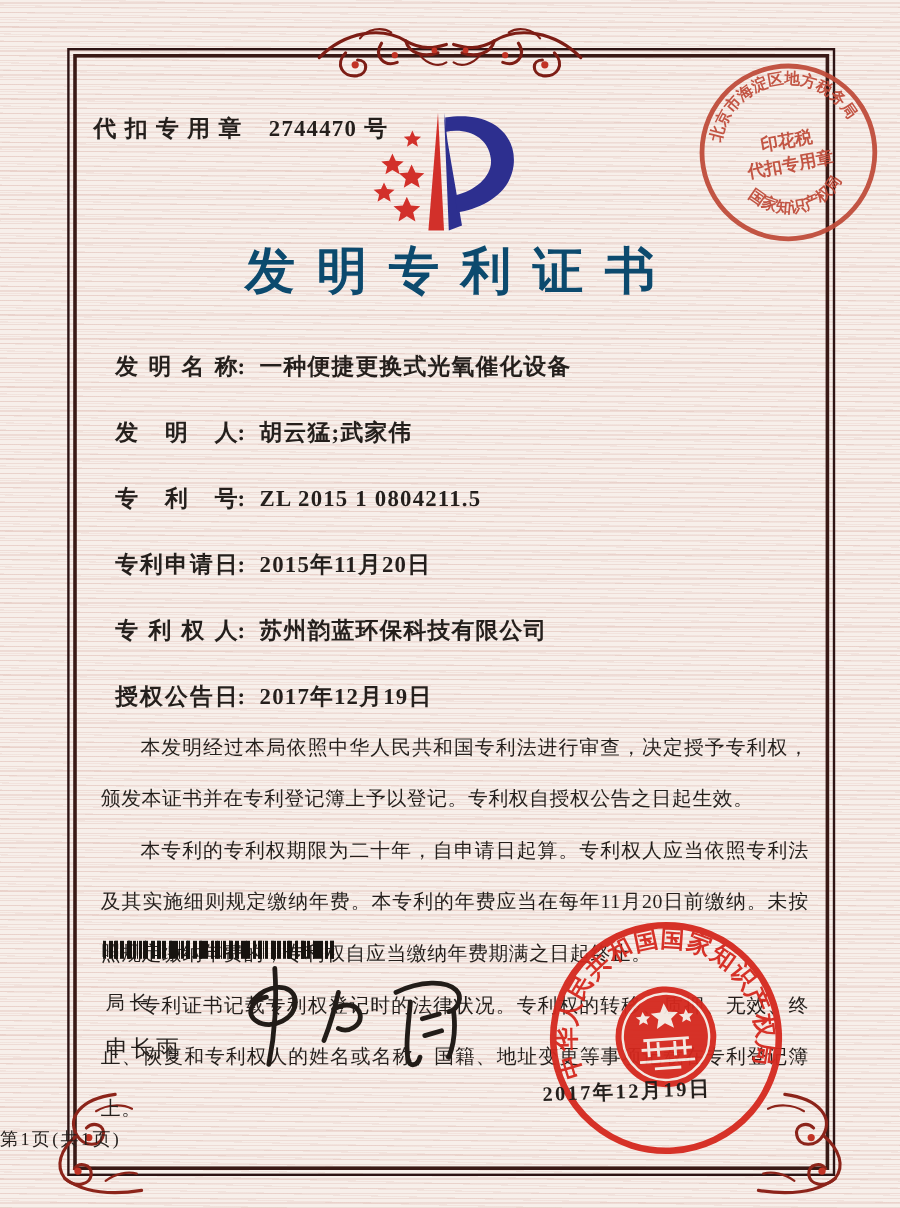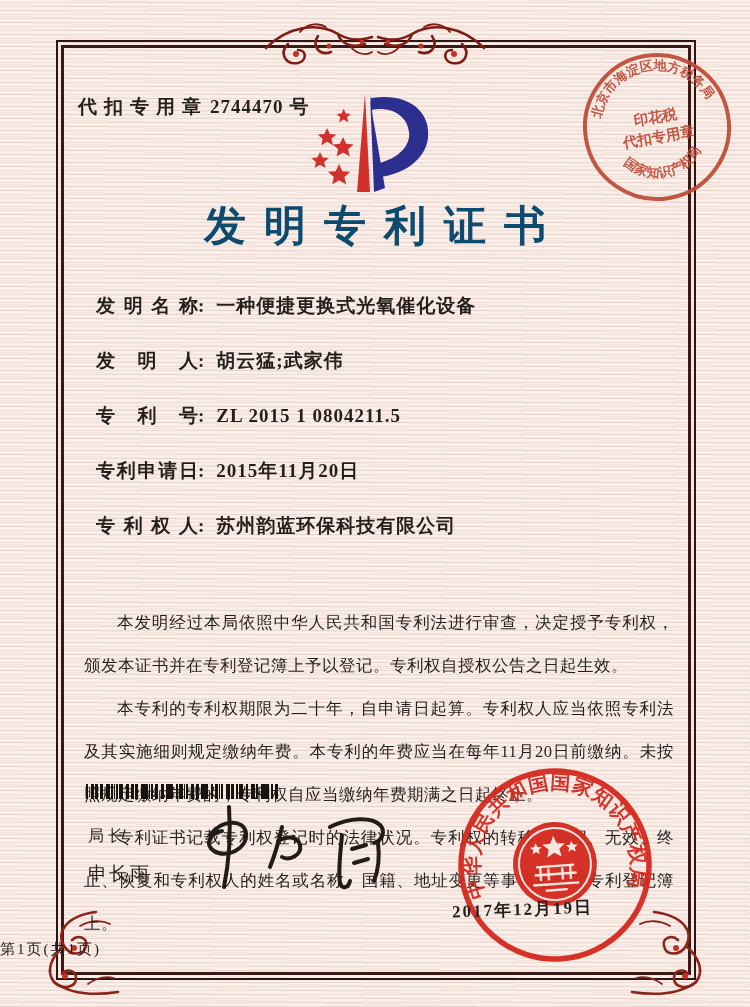--- a/index.html
+++ b/index.html
@@ -9,21 +9,21 @@
     background-image:
       repeating-linear-gradient(0deg, rgba(205,148,137,.22) 0 1px, rgba(0,0,0,0) 1px 4px),
       repeating-linear-gradient(1.5deg, rgba(205,148,137,.13) 0 1px, rgba(0,0,0,0) 1px 6px);
     font-family:"Liberation Serif","DejaVu Serif",serif;
     color:#241f1c;
   }
   .frame{position:absolute;left:56px;top:40px;width:636px;height:936px;border:2px solid #2e1414;}
   .frame-inner{position:absolute;inset:3px;border:3px solid #3a1a16;}
   .cert-number{position:absolute;left:78px;top:94px;font-size:19px;font-weight:bold;white-space:nowrap;}
   .cert-number .pre{letter-spacing:7px;}
-  .cert-number .num{letter-spacing:1px;margin-left:2px;}
+  .cert-number .num{letter-spacing:1px;margin-left:16px;}
   .cert-number .suf{letter-spacing:0;margin-left:6px;}
   .logo{position:absolute;left:299px;top:84px;width:152px;height:124px;}
   .tax-seal{position:absolute;left:578px;top:48px;width:158px;height:158px;transform:rotate(-10deg);opacity:.93;}
   .title{position:absolute;left:0;top:198px;width:750px;margin:0;text-align:center;
          font-size:42px;font-weight:bold;letter-spacing:18px;text-indent:18px;color:#0c4a6e;}
   .fields{position:absolute;left:96px;top:293px;}
   .field-row{height:22px;margin-bottom:33px;font-size:19px;font-weight:bold;white-space:nowrap;}
   .field-label{display:inline-block;width:102px;text-align:justify;text-align-last:justify;}
   .colon{margin-right:12px;}
   .field-value{letter-spacing:1px;}
@@ -150,20 +150,23 @@
   </div>
   <div class="field-row">
     <span class="field-label">专利号</span><span class="colon">:</span><span class="field-value">ZL 2015 1 0804211.5</span>
   </div>
   <div class="field-row">
     <span class="field-label">专利申请日</span><span class="colon">:</span><span class="field-value">2015年11月20日</span>
   </div>
   <div class="field-row">
     <span class="field-label">专利权人</span><span class="colon">:</span><span class="field-value">苏州韵蓝环保科技有限公司</span>
   </div>
+  <div class="field-row">
+    <span class="field-label">授权公告日</span><span class="colon">:</span><span class="field-value">2017年12月19日</span>
+  </div>
 </div>
 
 <div class="body-text">
   <p>本发明经过本局依照中华人民共和国专利法进行审查，决定授予专利权，颁发本证书并在专利登记簿上予以登记。专利权自授权公告之日起生效。</p>
   <p>本专利的专利权期限为二十年，自申请日起算。专利权人应当依照专利法及其实施细则规定缴纳年费。本专利的年费应当在每年11月20日前缴纳。未按照规定缴纳年费的，专利权自应当缴纳年费期满之日起终止。</p>
   <p>专利证书记载专利权登记时的法律状况。专利权的转移、质押、无效、终止、恢复和专利权人的姓名或名称、国籍、地址变更等事项记载在专利登记簿上。</p>
 </div>
 
 <div class="barcode"></div>
 

